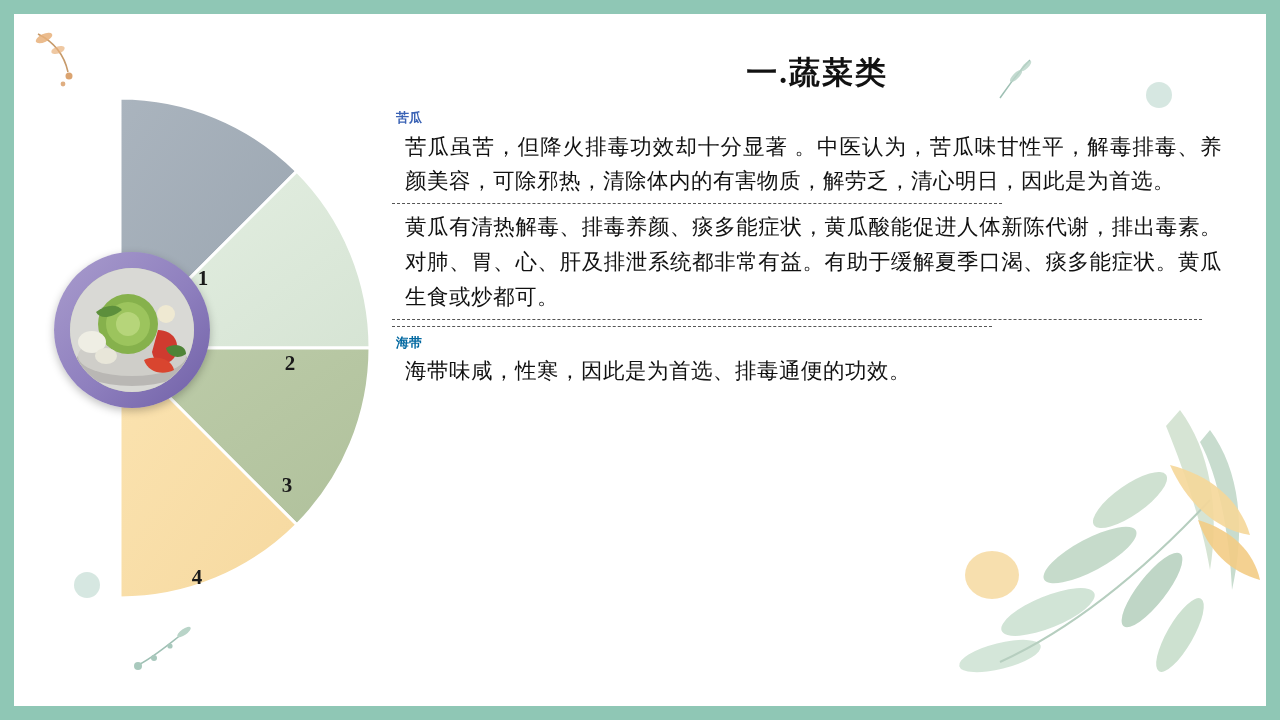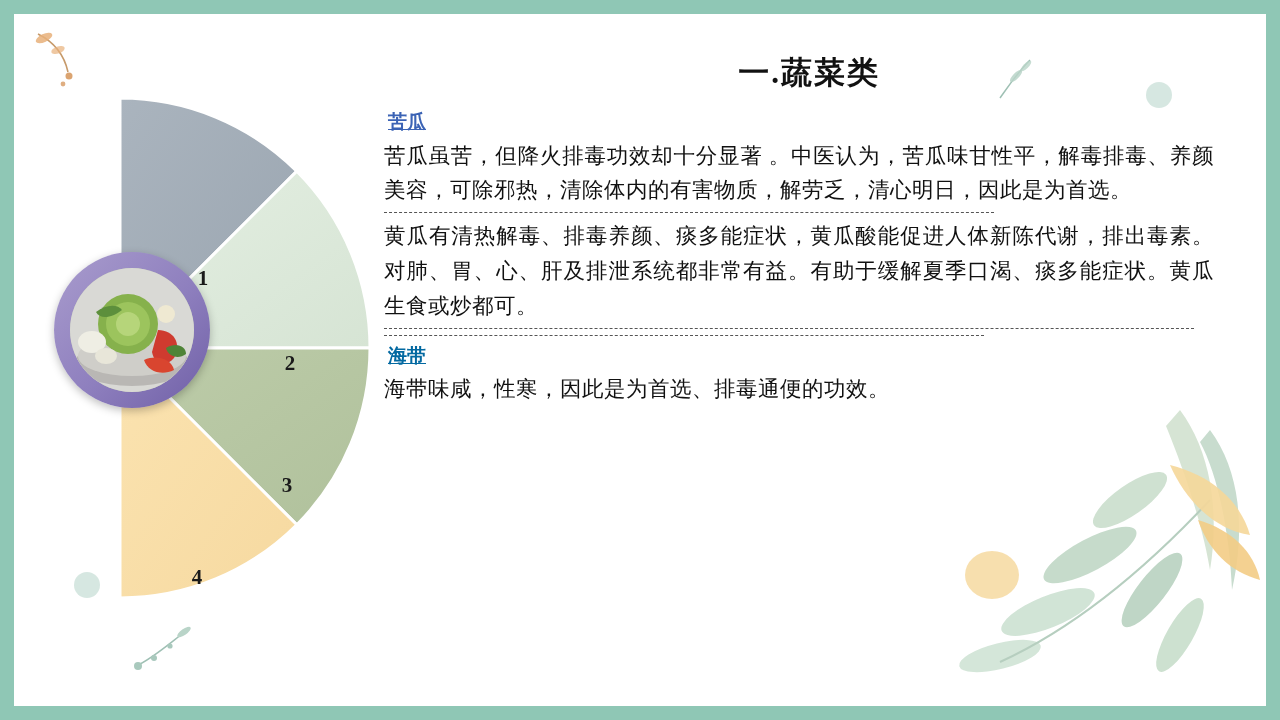--- a/index.html
+++ b/index.html
@@ -88,48 +88,47 @@
     border-radius: 50%;
     overflow: hidden;
     position: relative;
     background: #cfd3cf;
     box-shadow: inset 0 0 8px rgba(0,0,0,.35);
   }
 
   
   .content {
     position: absolute;
-    left: 384px;
+    left: 392px;
     top: 52px;
     width: 830px;
   }
   .main-title {
     font-family: "Liberation Serif", serif;
     font-size: 31px;
     color: #111111;
     text-align: center;
     letter-spacing: 2px;
     margin: 0 0 14px 0;
     padding-left: 20px;
   }
   .section { margin-bottom: 2px; }
   .sec-head {
     font-family: "Liberation Serif", serif;
-    font-size: 19px;
+    font-size: 13px;
     font-weight: bold;
     margin: 0 0 2px 4px;
     line-height: 1.5;
-    text-decoration: underline;
   }
   .sec-body {
     font-family: "Liberation Serif", serif;
     font-size: 21.5px;
     color: #111111;
     line-height: 1.62;
-    margin: 0 0 4px 0;
+    margin: 0 0 4px 13px;
     letter-spacing: .5px;
     text-align: justify;
   }
   .divider {
     border: none;
     border-top: 1px dashed #555;
     margin: 4px 0 6px 0;
   }
   .div-w1 { width: 610px; }
   .div-w2 { width: 810px; }

